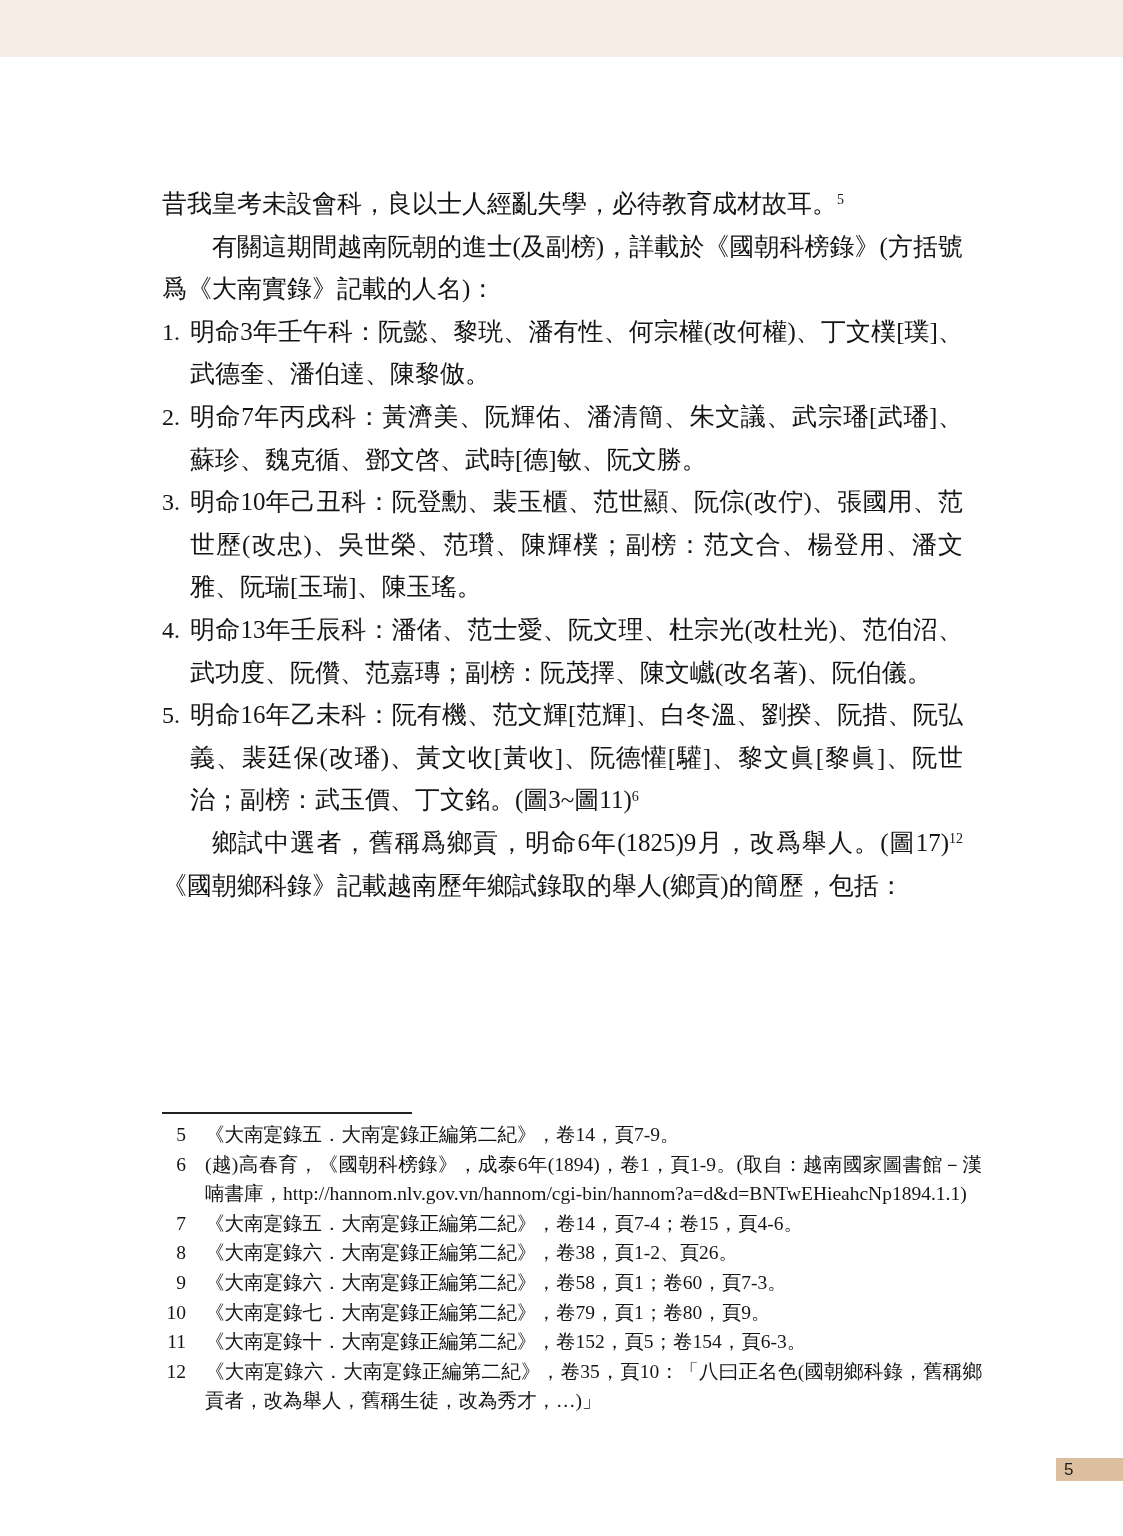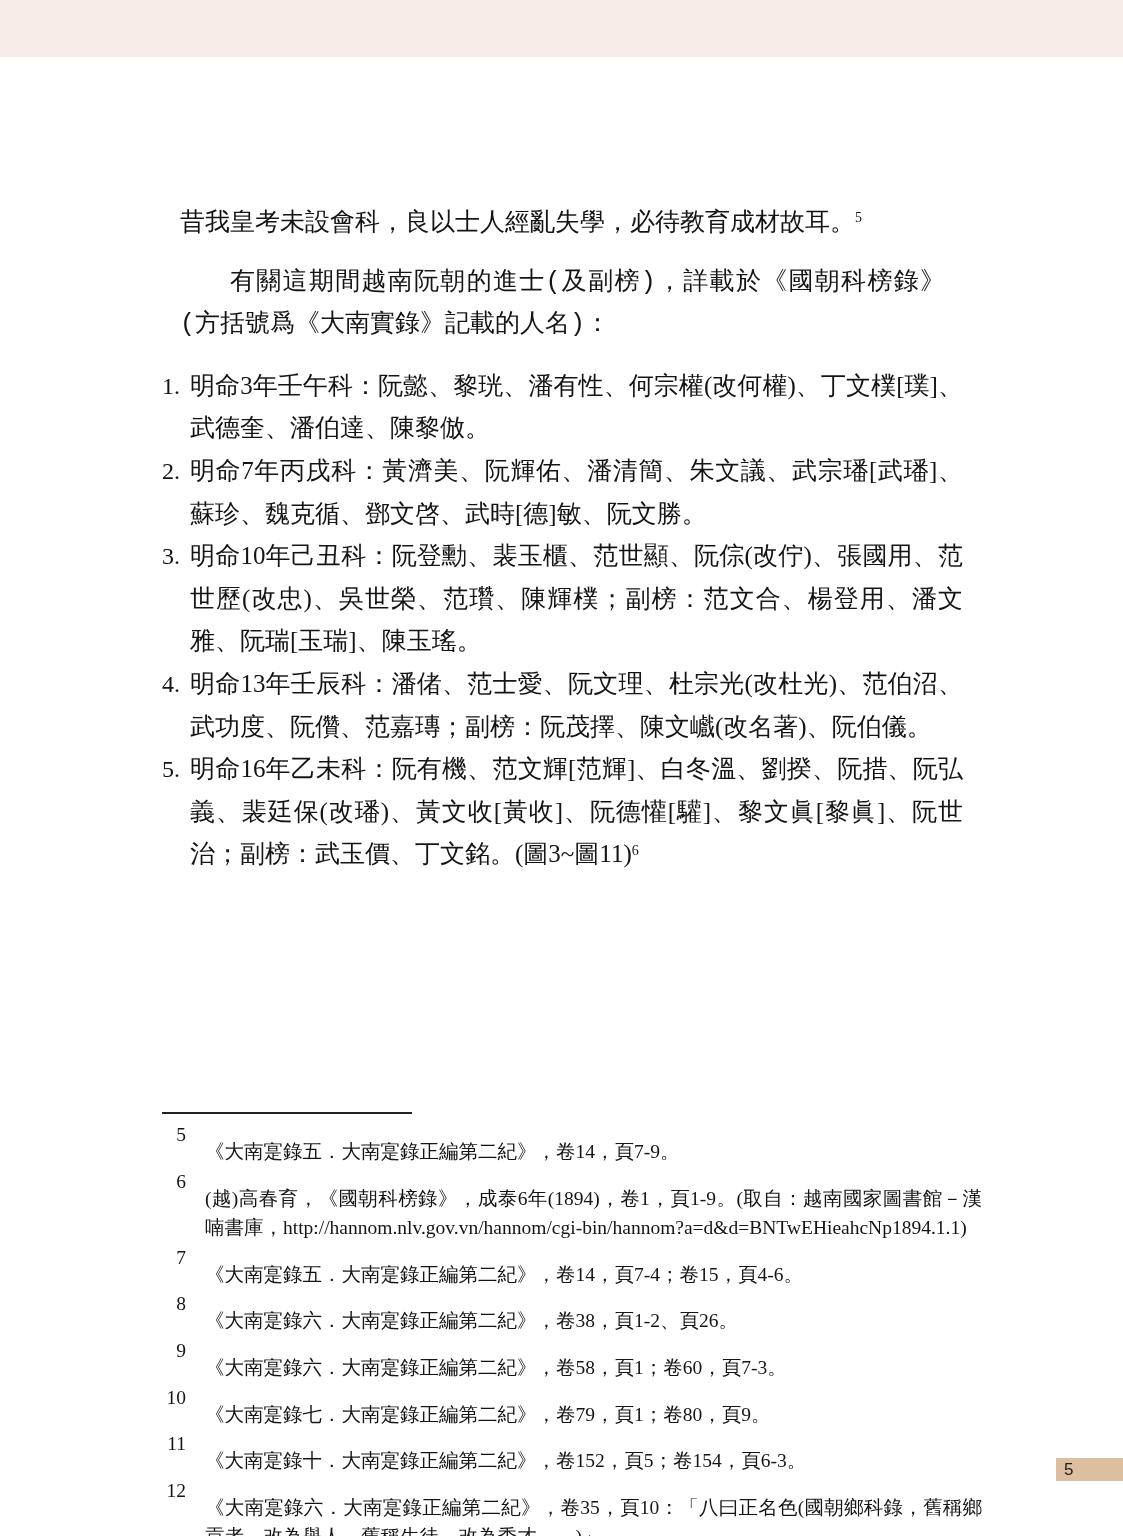--- a/index.html
+++ b/index.html
@@ -12,41 +12,41 @@
     color:#141414;
   }
   #top-band{
     position:absolute;left:0;top:0;width:1123px;height:57px;
   }
   #content{
     position:absolute;left:162px;top:183px;width:801px;
     font-size:25px;line-height:42.6px;
     text-align:justify;
   }
-  #content p{margin:18px;padding:0;}
-  #content p.indent{text-indent:2em;font-family:Liberation Mono, monospace;}
+  #content p{margin:0;padding:0;}
+  #content p.indent{text-indent:2em;}
   .exam-list{margin:0;padding:0;}
   .exam-item{display:flex;align-items:flex-start;}
   .exam-item .num{width:28px;flex:0 0 28px;text-align:left;font-size:24px;}
   .exam-item .itext{flex:1;text-align:justify;}
   sup{
     font-size:0.56em;line-height:0;vertical-align:baseline;
     position:relative;top:-0.55em;letter-spacing:0;
   }
   #footnote-rule{
     position:absolute;left:162px;top:1112px;width:250px;height:0;
     border-top:2px solid #222222;
   }
   #footnotes{
     position:absolute;left:162px;top:1120px;width:820px;
     font-size:19.5px;line-height:29.6px;
   }
   .footnote{display:flex;align-items:flex-start;}
   .footnote .fnum{flex:0 0 24px;width:24px;text-align:right;margin-right:19px;}
-  .footnote .ftext{flex:1;text-align:justify;word-break:break-all;margin-top:17px;}
+  .footnote .ftext{flex:1;text-align:justify;word-break:break-all;}
   #page-number-box{
     position:absolute;left:1056px;top:1458px;width:67px;height:23px;
     line-height:23px;padding-left:8px;box-sizing:border-box;
     font-size:17px;color:#1d1d1d;font-family:"Liberation Sans","DejaVu Sans",sans-serif;
   }
 </style>
 </head>
 <body>
 
 <div id="page" style="color: rgb(20, 20, 20);">
@@ -69,20 +69,21 @@
         </div>
         <div class="exam-item">
           <div class="num">4.</div>
           <div class="itext">明命13年壬辰科：潘偖、范士愛、阮文理、杜宗光(改杜光)、范伯沼、武功度、阮儹、范嘉瑼；副榜：阮茂擇、陳文巇(改名著)、阮伯儀。</div>
         </div>
         <div class="exam-item">
           <div class="num">5.</div>
           <div class="itext">明命16年乙未科：阮有機、范文輝[范輝]、白冬溫、劉揆、阮措、阮弘義、裴廷保(改璠)、黃文收[黃收]、阮德懽[驩]、黎文眞[黎眞]、阮世治；副榜：武玉價、丁文銘。(圖3~圖11)<sup>6</sup></div>
         </div>
       </div>
+      <p class="indent">鄉試中選者，舊稱爲鄉貢，明命6年(1825)9月，改爲舉人。(圖17)<sup>12</sup>《國朝鄉科錄》記載越南歷年鄉試錄取的舉人(鄉貢)的簡歷，包括：</p>
     </div>
   <div id="footnote-rule"></div>
   <div id="footnotes">
       <div class="footnote">
         <div class="fnum">5</div>
         <div class="ftext">《大南寔錄五．大南寔錄正編第二紀》，卷14，頁7-9。</div>
       </div>
       <div class="footnote">
         <div class="fnum">6</div>
         <div class="ftext">(越)高春育，《國朝科榜錄》，成泰6年(1894)，卷1，頁1-9。(取自：越南國家圖書館－漢喃書庫，http://hannom.nlv.gov.vn/hannom/cgi-bin/hannom?a=d&amp;d=BNTwEHieahcNp1894.1.1)</div>

